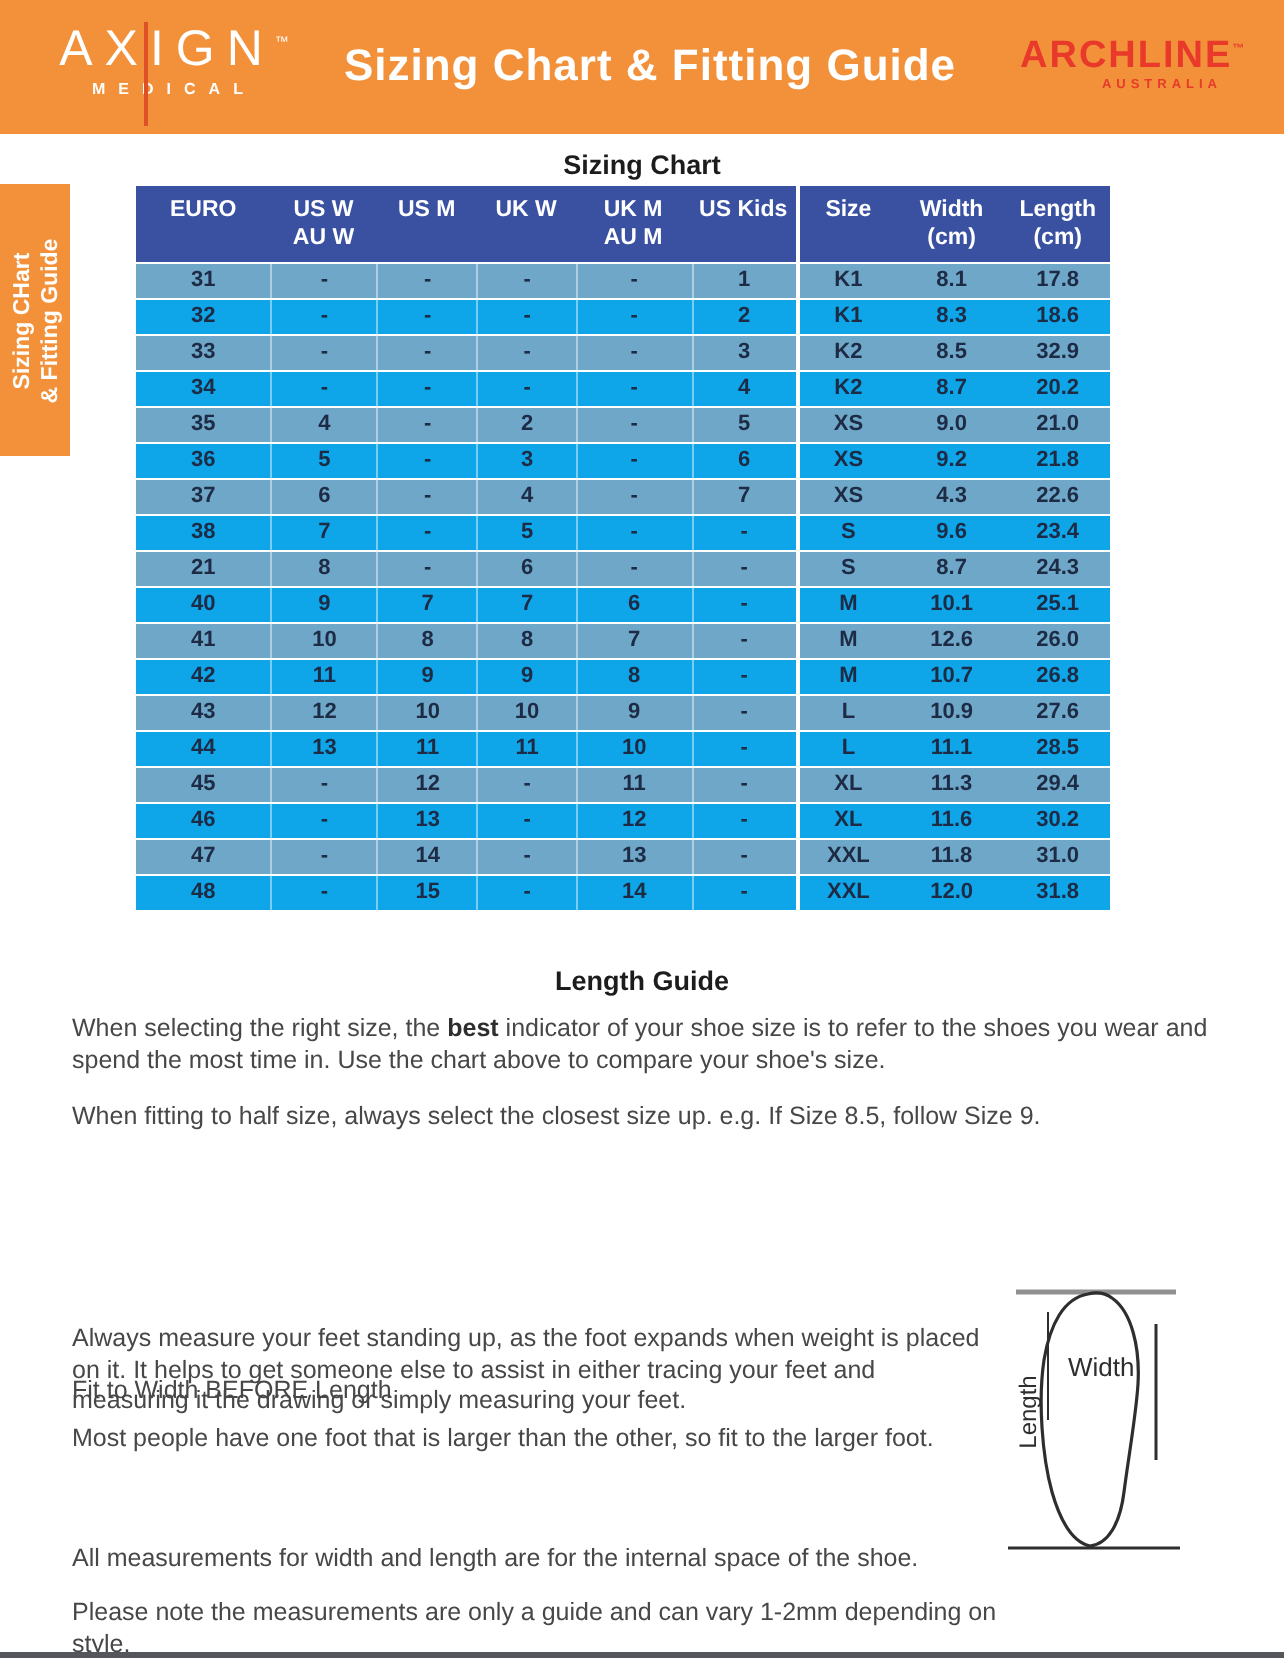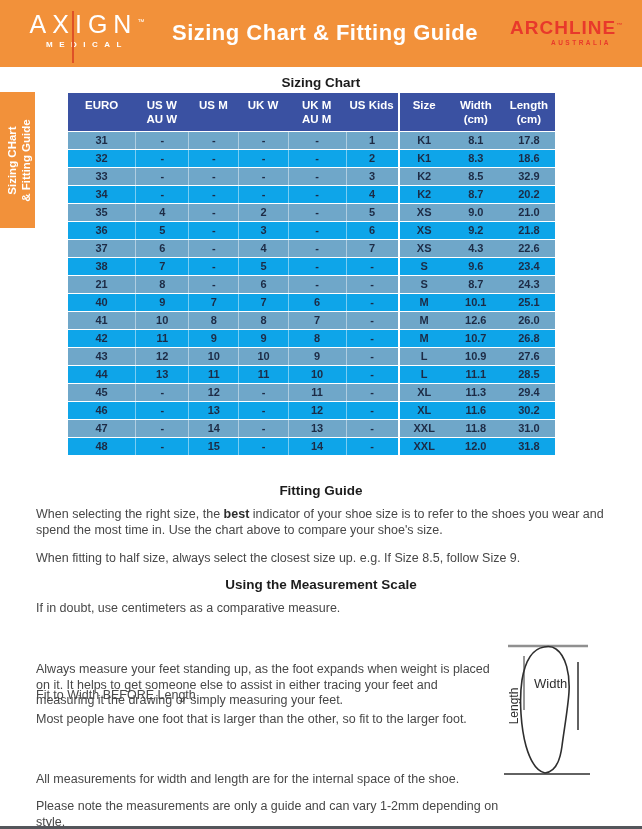--- a/index.html
+++ b/index.html
@@ -308,26 +308,24 @@
           <div class="tcell c3 sep">-</div>
           <div class="tcell c4 sep">14</div>
           <div class="tcell c5 sep">-</div>
           <div class="tcell c6 sep">XXL</div>
           <div class="tcell c7">12.0</div>
           <div class="tcell c8">31.8</div>
         </div>
       </div>
   </div>
 
-  <div class="sec-heading" style="top:483px;">Fitting Guide</div>
+  <div class="sec-heading" style="top:483px;">Length Guide</div>
   <div class="para" style="top:507px;width:578px;"><span>When selecting the right size, the </span><b>best</b><span> indicator of your shoe size is to refer to the shoes you wear and spend the most time in. Use the chart above to compare your shoe's size.</span></div>
   <div class="para" style="top:551px;width:578px;">When fitting to half size, always select the closest size up. e.g. If Size 8.5, follow Size 9.</div>
 
-  <div class="sec-heading" style="top:577px;">Using the Measurement Scale</div>
-  <div class="para" style="top:601px;width:560px;">If in doubt, use centimeters as a comparative measure.</div>
   <div class="para" style="top:662px;width:458px;">Always measure your feet standing up, as the foot expands when weight is placed on it. It helps to get someone else to assist in either tracing your feet and measuring it the drawing or simply measuring your feet.</div>
   <div class="para" style="top:712px;width:480px;">Most people have one foot that is larger than the other, so fit to the larger foot.</div>
   <div class="para" style="top:688px;width:458px;">Fit to Width BEFORE Length</div>
   <div class="para" style="top:772px;width:480px;">All measurements for width and length are for the internal space of the shoe.</div>
   <div class="para" style="top:799px;width:468px;">Please note the measurements are only a guide and can vary 1-2mm depending on style.</div>
 
   <svg class="foot-diagram" viewBox="0 0 135 155" xmlns="http://www.w3.org/2000/svg">
     <line x1="10" y1="10" x2="90" y2="10" stroke="#909090" stroke-width="2.5"></line>
     <path d="M46,11 C34,13 27,26 24,44 C21,64 23,92 28,110 C32,124 38,135 47,137 C56,136 62,126 64,110 C66,94 70,72 71,56 C72,38 68,20 58,13 C54,10 50,10 46,11 Z" fill="none" stroke="#2e2e2e" stroke-width="1.6"></path>
     <line x1="6" y1="138" x2="92" y2="138" stroke="#2e2e2e" stroke-width="1.5"></line>

